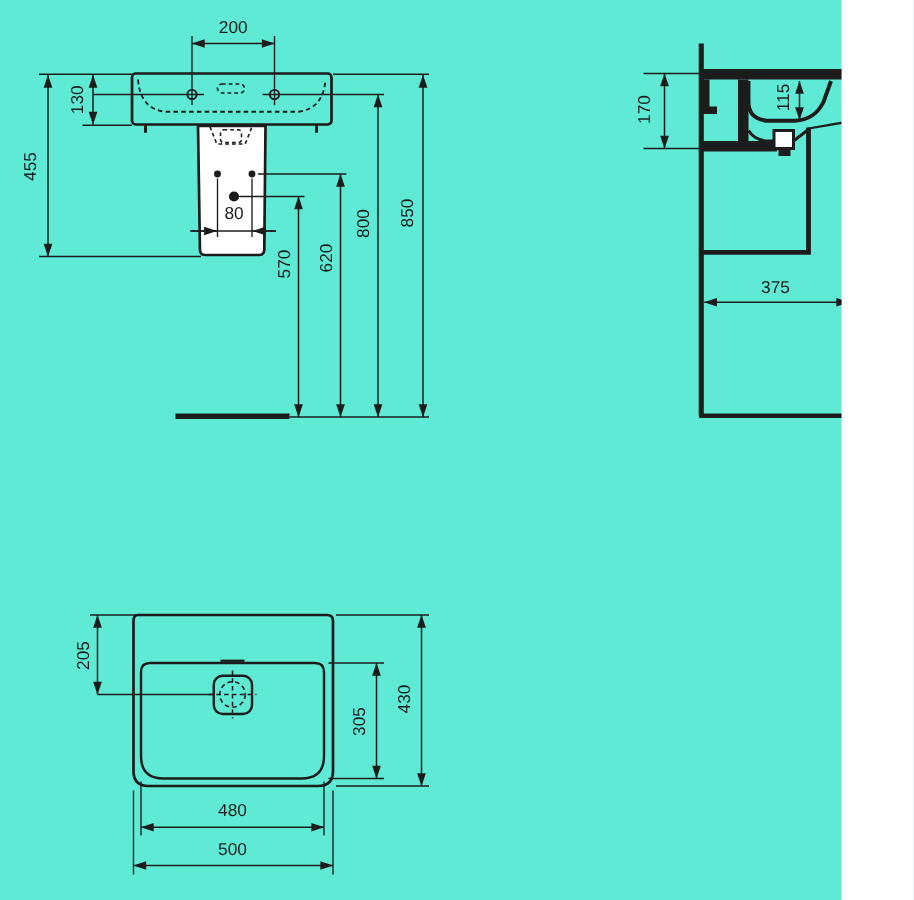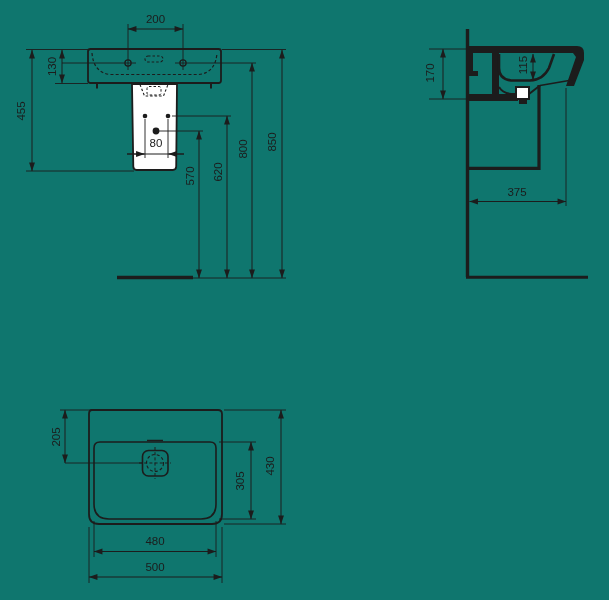--- a/index.html
+++ b/index.html
@@ -1,20 +1,20 @@
 <!DOCTYPE html>
 <html><head>
 <meta charset="utf-8">
 <style>
   html, body { margin: 0; padding: 0; background: #ffffff; }
   .canvas {
     position: relative;
-    width: 609px;
+    width: 561px;
     height: 600px;
-    background: #0f766e;
+    background: #5eead4;
     overflow: hidden;
     font-family: "Liberation Sans", sans-serif;
   }
   svg { display: block; }
   text {
     font-family: "Liberation Sans", sans-serif;
     font-size: 11.5px;
     fill: #1c1c1c;
   }
 </style>

